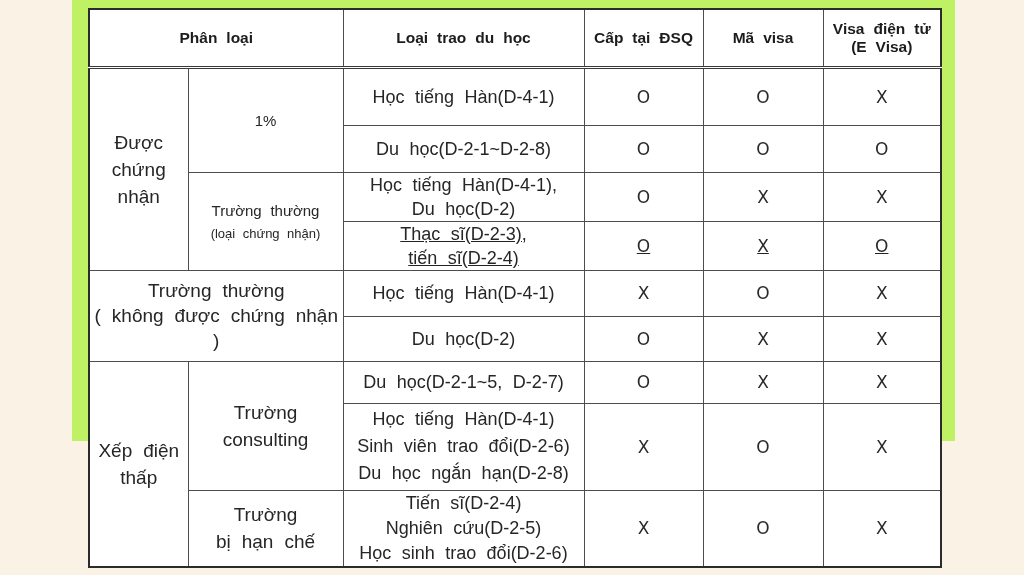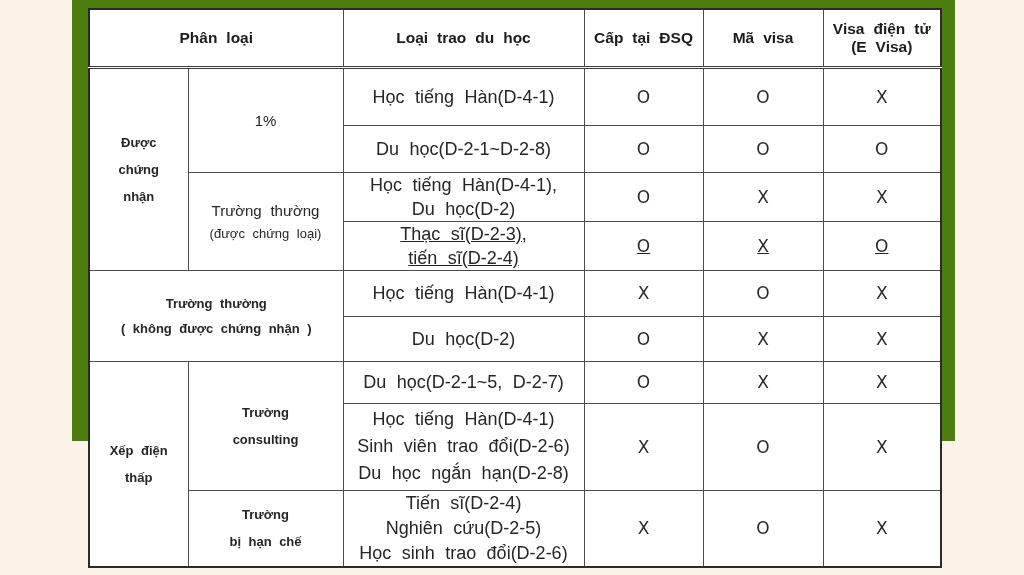--- a/index.html
+++ b/index.html
@@ -9,21 +9,21 @@
     background: #fbf2e6;
     font-family: "Liberation Sans", sans-serif;
     color: #222;
     position: relative;
     overflow: hidden;
   }
   .panel {
     position: absolute;
     left: 72px; top: 0;
     width: 883px; height: 441px;
-    background: #4d7c0f;
+    background: #bef264;
   }
   table.visa {
     position: absolute;
     left: 16px; top: 8px;
     border-collapse: collapse;
     table-layout: fixed;
     background: #ffffff;
     border: 2px solid #2b2b2b;
   }
   table.visa th, table.visa td {
@@ -36,21 +36,21 @@
   tr.hdr th {
     border-bottom: 3px double #3a3a3a;
     font-size: 15.5px;
     font-weight: bold;
     word-spacing: 0.3em;
     color: #1c1c1c;
   }
   .pre { white-space: pre-line; }
   .txt { font-size: 15px; word-spacing: 0.3em; color: #262626; }
   .visa-cell { font-size: 18px; line-height: 24px; word-spacing: 0.3em; color: #262626; }
-  .grp { font-size: 13px; line-height: 27px; word-spacing: 0.3em; color: #262626; font-weight: bold; }
+  .grp { font-size: 19px; line-height: 27px; word-spacing: 0.3em; color: #262626; }
   .ox { font-size: 17px; font-family: "DejaVu Sans", sans-serif; color: #2a2a2a; }
   .main { display: block; font-size: 15px; line-height: 25px; }
   .sub  { display: block; font-size: 13px; line-height: 21px; }
   
   tr.h-hdr { height: 58px; }
   tr.h1 { height: 58px; }
   tr.h2 { height: 47px; }
   tr.h3 { height: 48px; }
   tr.h4 { height: 48px; text-decoration: underline; }
   tr.h5 { height: 46px; }
@@ -97,21 +97,21 @@
     <tr class="h2">
       <td class="visa-cell pre">Du học(D-2-1~D-2-8)</td>
       <td class="ox">O</td>
       <td class="ox">O</td>
       <td class="ox">O</td>
     </tr>
 
     <tr class="h3">
       <td rowspan="2">
         <span class="main txt">Trường thường</span>
-        <span class="sub txt">(được chứng loại)</span>
+        <span class="sub txt">(loại chứng nhận)</span>
       </td>
       <td class="visa-cell pre">Học tiếng Hàn(D-4-1),
 Du học(D-2)</td>
       <td class="ox">O</td>
       <td class="ox">X</td>
       <td class="ox">X</td>
     </tr>
 
     <tr class="h4">
       <td class="visa-cell pre">Thạc sĩ(D-2-3),

